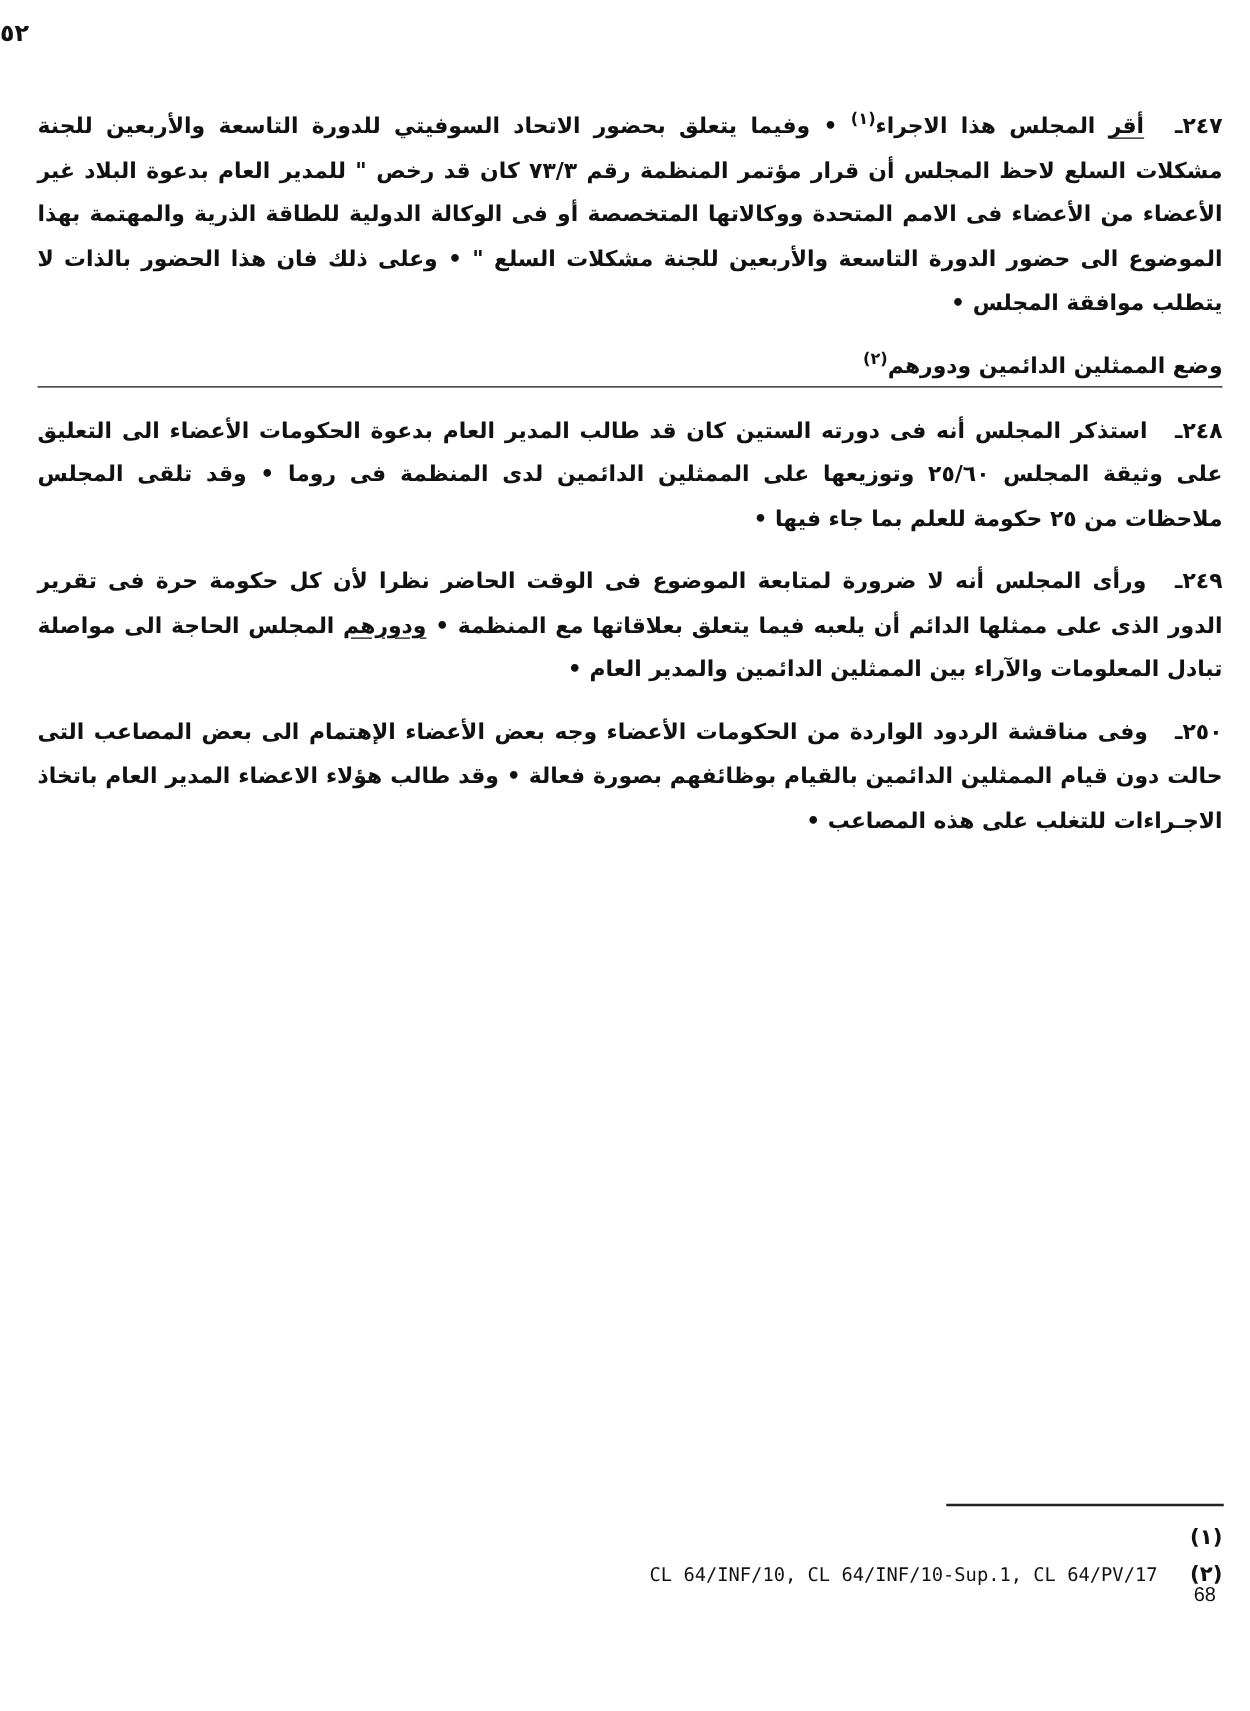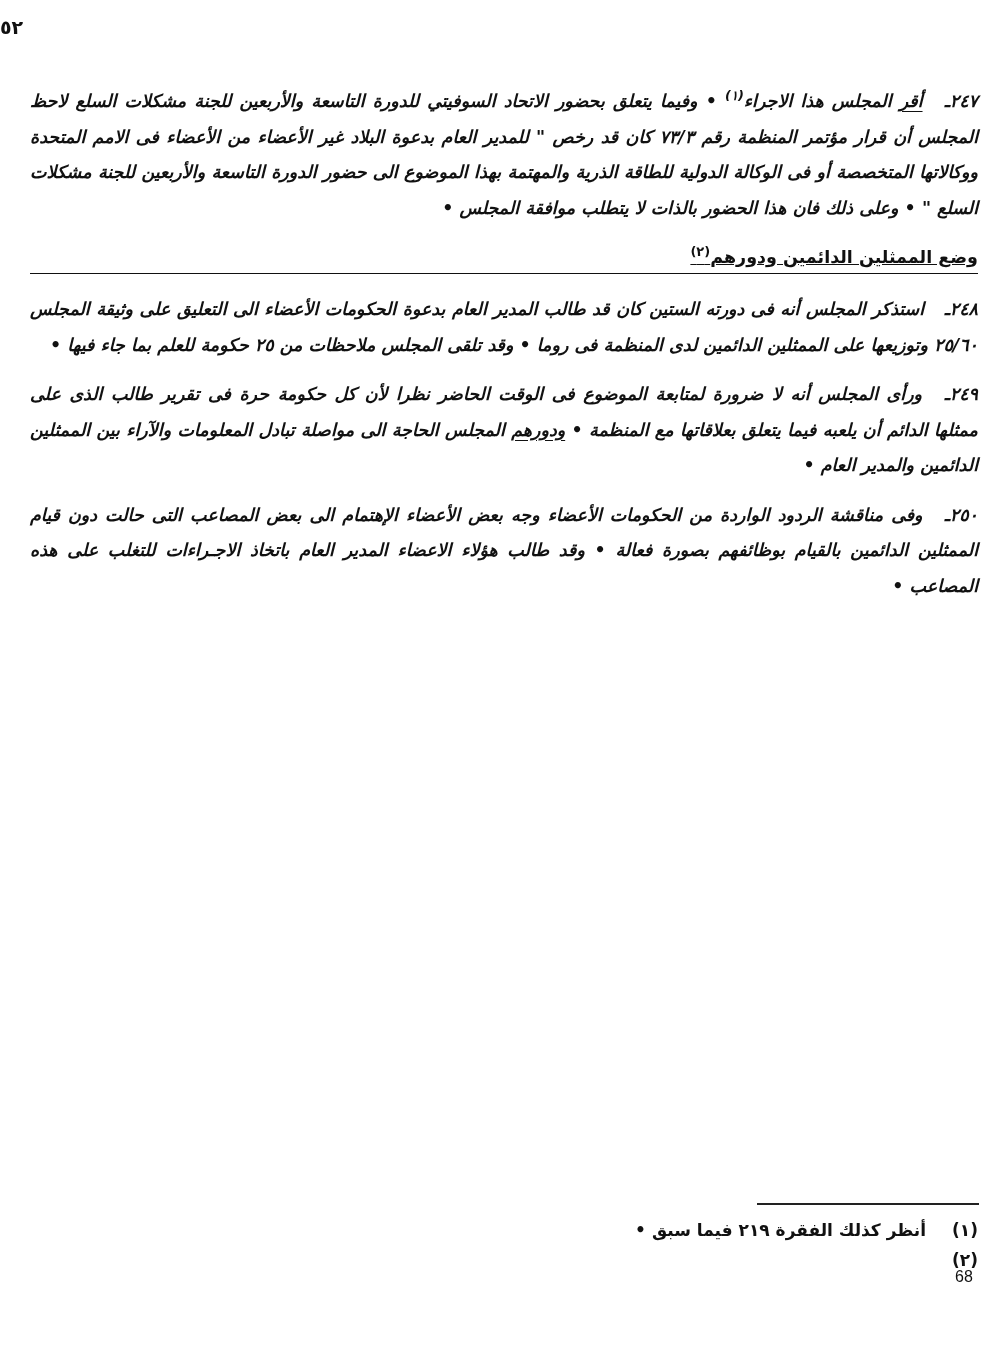--- a/index.html
+++ b/index.html
@@ -9,27 +9,27 @@
   }
   .page-num-top {
     position: absolute; top: 16px; left: 0; width: 1000px; text-align: left;
     font-size: 19px; font-weight: bold;
   }
   .body-text {
     position: absolute; left: 30px; width: 948px; top: 84px;
     direction: rtl; text-align: justify;
     font-size: 17.5px; font-weight: bold; line-height: 35.5px;
   }
-  .para { margin: 0 0 14px 0; font-style: italic; }
+  .para { margin: 0 0 14px 0; }
   .para .num { margin-left: 14px; }
   .fn-ref { font-size: 13px; vertical-align: super; line-height: 0; }
   .u { text-decoration: underline; text-underline-offset: 4px; }
   .heading {
     display: inline-block; border-bottom: 1.5px solid #111; padding-bottom: 2px;
-    margin: 0 0 18px 0; line-height: 28px; width: 948px; text-decoration: underline;
+    margin: 0 0 18px 0; line-height: 28px; width: 948px;
   }
   .fn-rule {
     position: absolute; left: 757px; top: 1203px; width: 222px; height: 0;
     border-top: 2px solid #222;
   }
   .footnotes { position: absolute; right: 22px; top: 1215px; width: 760px; direction: rtl; }
   .fn {
     display: flex; flex-direction: row; gap: 22px; align-items: center;
     height: 30px; font-size: 17px; font-weight: bold;
   }
@@ -58,34 +58,34 @@
     <span>وضع الممثلين الدائمين ودورهم</span><span class="fn-ref">(٢)</span>
   </div>
 
   <p class="para">
     <span class="num">٢٤٨ـ</span>
     <span>استذكر المجلس أنه فى دورته الستين كان قد طالب المدير العام بدعوة الحكومات الأعضاء الى التعليق على وثيقة المجلس ٢٥/٦٠ وتوزيعها على الممثلين الدائمين لدى المنظمة فى روما • وقد تلقى المجلس ملاحظات من ٢٥ حكومة للعلم بما جاء فيها •</span>
   </p>
 
   <p class="para">
     <span class="num">٢٤٩ـ</span>
-    <span>ورأى المجلس أنه لا ضرورة لمتابعة الموضوع فى الوقت الحاضر نظرا لأن كل حكومة حرة فى تقرير طالب الذى على ممثلها الدائم أن يلعبه فيما يتعلق بعلاقاتها مع المنظمة • </span><span class="u">ودورهم</span><span> المجلس الحاجة الى مواصلة تبادل المعلومات والآراء بين الممثلين الدائمين والمدير العام •</span>
+    <span>ورأى المجلس أنه لا ضرورة لمتابعة الموضوع فى الوقت الحاضر نظرا لأن كل حكومة حرة فى تقرير الدور الذى على ممثلها الدائم أن يلعبه فيما يتعلق بعلاقاتها مع المنظمة • </span><span class="u">ودورهم</span><span> المجلس الحاجة الى مواصلة تبادل المعلومات والآراء بين الممثلين الدائمين والمدير العام •</span>
   </p>
 
   <p class="para">
     <span class="num">٢٥٠ـ</span>
     <span>وفى مناقشة الردود الواردة من الحكومات الأعضاء وجه بعض الأعضاء الإهتمام الى بعض المصاعب التى حالت دون قيام الممثلين الدائمين بالقيام بوظائفهم بصورة فعالة • وقد طالب هؤلاء الاعضاء المدير العام باتخاذ الاجـراءات للتغلب على هذه المصاعب •</span>
   </p>
 </div>
 
 <div class="fn-rule"></div>
 
 <div class="footnotes">
   <div class="fn">
     <span class="fn-mark">(١)</span>
-    <span>أنظر كذلك الفقرة ٢١٩ فيما سبق •</span>
   </div>
   <div class="fn">
     <span class="fn-mark">(٢)</span>
+    <span class="fn-latin">CL 64/INF/10, CL 64/INF/10-Sup.1, CL 64/PV/17</span>
   </div>
 </div>
 
 <div class="page-num-bottom">68</div>
 
 </body></html>

